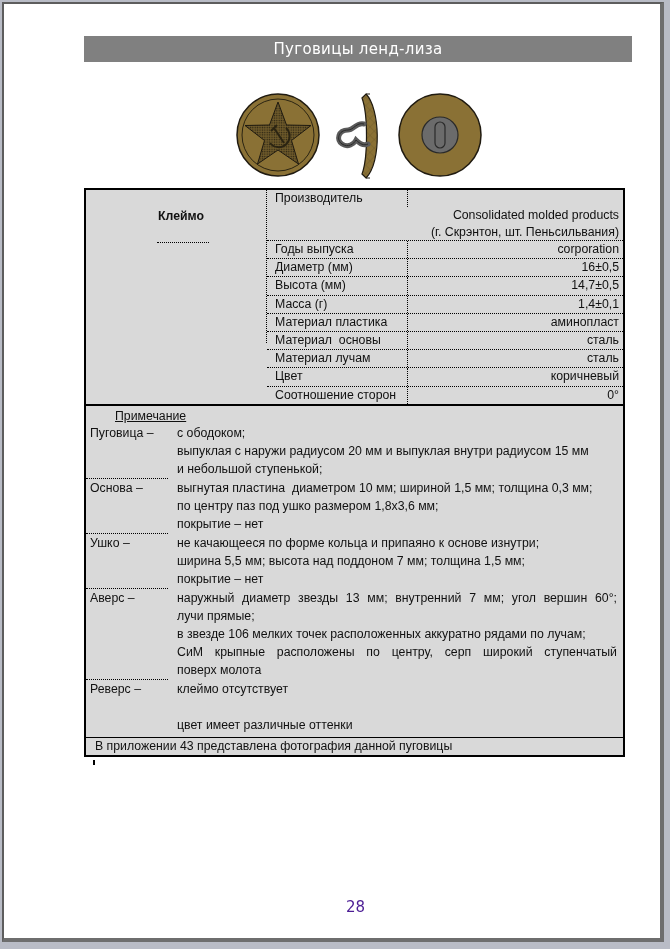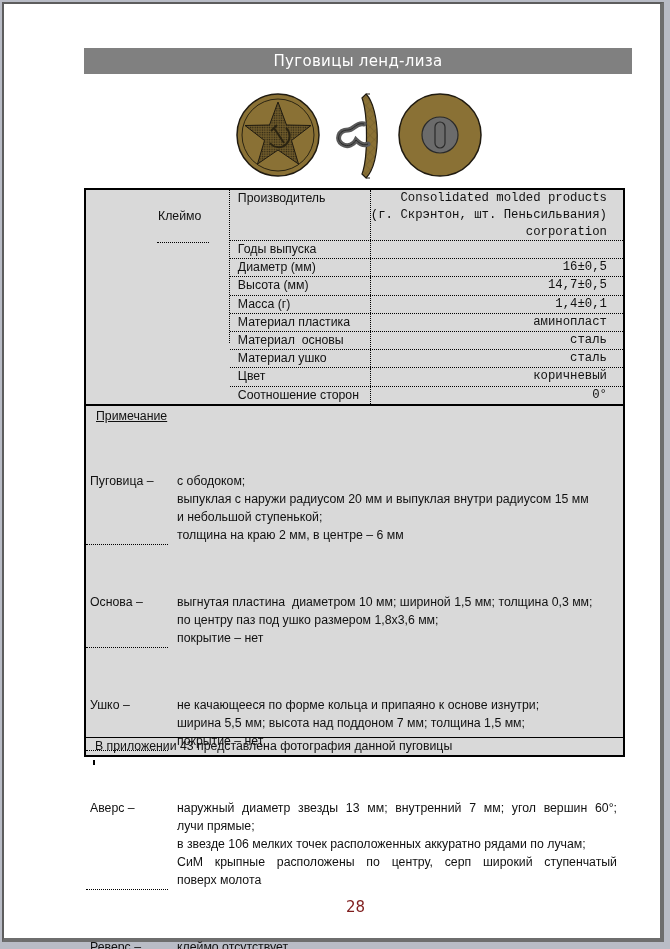--- a/index.html
+++ b/index.html
@@ -14,21 +14,21 @@
     position: absolute; left: 2px; top: 2px;
     width: 662px; height: 940px;
     background: #ffffff;
     border-left: 2px solid #5d5d5d;
     border-top: 2px solid #5d5d5d;
     border-right: 4px solid #6e6e6e;
     border-bottom: 4px solid #6e6e6e;
     box-sizing: border-box;
   }
   .title-bar {
-    position: absolute; left: 84px; top: 48px;
+    position: absolute; left: 84px; top: 36px;
     width: 548px; height: 26px;
     background: #808080;
     color: #ffffff;
     font-family: "DejaVu Sans", sans-serif;
     font-size: 15px;
     text-align: center;
     line-height: 26px;
     letter-spacing: 0.3px;
   }
   .illustration {
@@ -49,70 +49,70 @@
   }
   .spec-top {
     display: flex;
     border-bottom: 2px solid #000;
   }
   .klejmo-cell {
     width: 180px;
     border-right: 1px dotted #000;
     position: relative;
     height: 153px;
+    font-weight: bold;
   }
   .klejmo-label {
     position: absolute; left: 72px; top: 19px;
   }
   .klejmo-line {
     position: absolute; left: 71px; top: 52px; width: 52px;
     border-bottom: 1px dotted #000;
   }
   .spec-rows { flex: 1; }
   .spec-row {
     display: flex;
     border-bottom: 1px dotted #000;
     height: 17.2px;
     line-height: 17px;
   }
   .spec-row:last-child { border-bottom: none; }
-  .spec-row.tall { height: 50px; }
+  .spec-row.tall { height: 50px; flex-direction: column; }
   .spec-name {
     width: 141px;
     padding-left: 8px;
     border-right: 1px dotted #000;
     box-sizing: border-box;
     white-space: nowrap;
   }
   .spec-value {
     flex: 1;
     text-align: right;
-    padding-right: 16px;
+    padding-right: 4px;
     white-space: nowrap;
-    font-family: Liberation Mono, monospace;
   }
   .spec-value.multi { line-height: 17px; }
 
   .notes {
     padding: 3px 4px 0 4px;
     border-bottom: 1.5px solid #000;
     height: 332px;
     box-sizing: border-box;
     position: relative;
   }
   .notes-heading {
     padding-left: 6px;
     text-decoration: underline;
     line-height: 15px;
+    margin-left: 19px;
   }
   .note-block {
     display: flex;
     position: relative;
     line-height: 18px;
-    margin-top: 48px;
   }
   .note-label {
     width: 87px;
     flex: none;
     white-space: nowrap;
   }
   .note-lines { flex: 1; padding-right: 2px; }
   .note-line { white-space: nowrap; }
   .note-line.justify { text-align: justify; text-align-last: justify; white-space: normal; }
   .note-sep {
@@ -128,21 +128,21 @@
     height: 17px;
   }
   .cursor-mark {
     position: absolute; left: 93px; top: 760px;
     width: 2px; height: 5px; background: #000;
   }
   .page-number {
     position: absolute; left: 346px; top: 898px;
     font-family: "DejaVu Sans", sans-serif;
     font-size: 15px;
-    color: #7f1d1d;
+    color: #4c1d95;
   }
 </style>
 </head>
 <body>
 
 <div class="page"></div>
 
 <div class="title-bar">Пуговицы ленд-лиза</div>
 
 <div class="illustration">
@@ -213,21 +213,21 @@
       </div>
       <div class="spec-row">
         <div class="spec-name">Материал пластика</div>
         <div class="spec-value">аминопласт</div>
       </div>
       <div class="spec-row">
         <div class="spec-name" style="white-space:pre">Материал  основы</div>
         <div class="spec-value">сталь</div>
       </div>
       <div class="spec-row">
-        <div class="spec-name">Материал ушко</div>
+        <div class="spec-name">Материал лучам</div>
         <div class="spec-value">сталь</div>
       </div>
       <div class="spec-row">
         <div class="spec-name">Цвет</div>
         <div class="spec-value">коричневый</div>
       </div>
       <div class="spec-row">
         <div class="spec-name">Соотношение сторон</div>
         <div class="spec-value">0°</div>
       </div>
@@ -236,21 +236,20 @@
 
   <div class="notes">
     <div class="notes-heading">Примечание</div>
 
     <div class="note-block">
       <div class="note-label">Пуговица –</div>
       <div class="note-lines">
         <div class="note-line">с ободоком;</div>
         <div class="note-line">выпуклая с наружи радиусом 20 мм и выпуклая внутри радиусом 15 мм</div>
         <div class="note-line">и небольшой ступенькой;</div>
-        <div class="note-line">толщина на краю 2 мм, в центре – 6 мм</div>
       </div>
     </div>
     <div class="note-sep"></div>
 
     <div class="note-block">
       <div class="note-label">Основа –</div>
       <div class="note-lines">
         <div class="note-line" style="white-space:pre">выгнутая пластина  диаметром 10 мм; шириной 1,5 мм; толщина 0,3 мм;</div>
         <div class="note-line">по центру паз под ушко размером 1,8х3,6 мм;</div>
         <div class="note-line">покрытие – нет</div>

